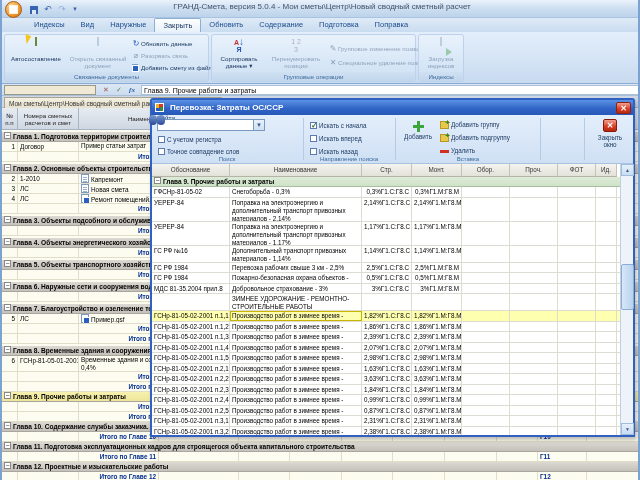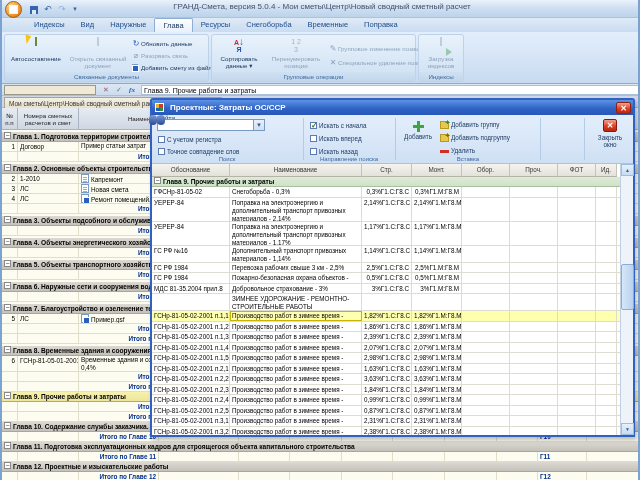--- a/index.html
+++ b/index.html
@@ -133,24 +133,24 @@
     <div id="qat-undo" class="abs qat">↶</div>
     <div id="qat-redo" class="abs qat">↷</div>
     <div id="qat-more" class="abs qat">▾</div>
     <div id="title-text" class="abs">ГРАНД-Смета, версия 5.0.4 - Мои сметы\Центр\Новый сводный сметный расчет</div>
   </div>
 
   <div id="tabstrip" class="abs">
       <div class="rtab">Индексы</div>
       <div class="rtab">Вид</div>
       <div class="rtab">Наружные</div>
-      <div class="rtab active">Глава</div>
-      <div class="rtab">Ресурсы</div>
-      <div class="rtab">Снегоборьба</div>
-      <div class="rtab">Временные</div>
+      <div class="rtab active">Закрыть</div>
+      <div class="rtab">Обновить</div>
+      <div class="rtab">Содержание</div>
+      <div class="rtab">Подготовка</div>
       <div class="rtab">Поправка</div>
     </div>
 
   <div id="ribbon" class="abs">
     <div class="rgroup" style="left:2px;width:205px;">
       <div class="bigbtn" style="left:2px;width:58px;">
         <span class="bicon"><span class="tbl-icon"></span><span class="bolt"></span></span>
         <span>Автосоставление</span>
       </div>
       <div class="bigbtn disabled" style="left:62px;width:62px;">
@@ -518,21 +518,21 @@
           <div class="mt-cell " style="left: 495px; width: 41px;"></div>
           <div class="mt-cell mt-tag" style="left: 536px; width: 49px;">Г12</div>
           <div class="mt-cell " style="left: 585px; width: 55px;"></div>
         </div>
       </div>
   </div>
 
   <div id="dialog" class="abs">
     <div id="dlg-title">
       <span id="dlg-ic"></span>
-      <span>Проектные: Затраты ОС/ССР</span>
+      <span>Перевозка: Затраты ОС/ССР</span>
       <span id="dlg-close">✕</span>
     </div>
     <div id="dlg-toolbar">
       <div id="combo" class="abs">
           <span class="drop">▼</span>
         </div>
       <div class="cb" style="left:6px;top:20px;"><span class="cbbox"></span><span>С учетом регистра</span></div>
       <div class="cb" style="left:6px;top:32px;"><span class="cbbox"></span><span>Точное совпадение слов</span></div>
       <div id="find-btn"><span class="binoc"></span><span>Найти</span></div>
       <div class="dgroup-label" style="left:0;width:150px;">Поиск</div>

